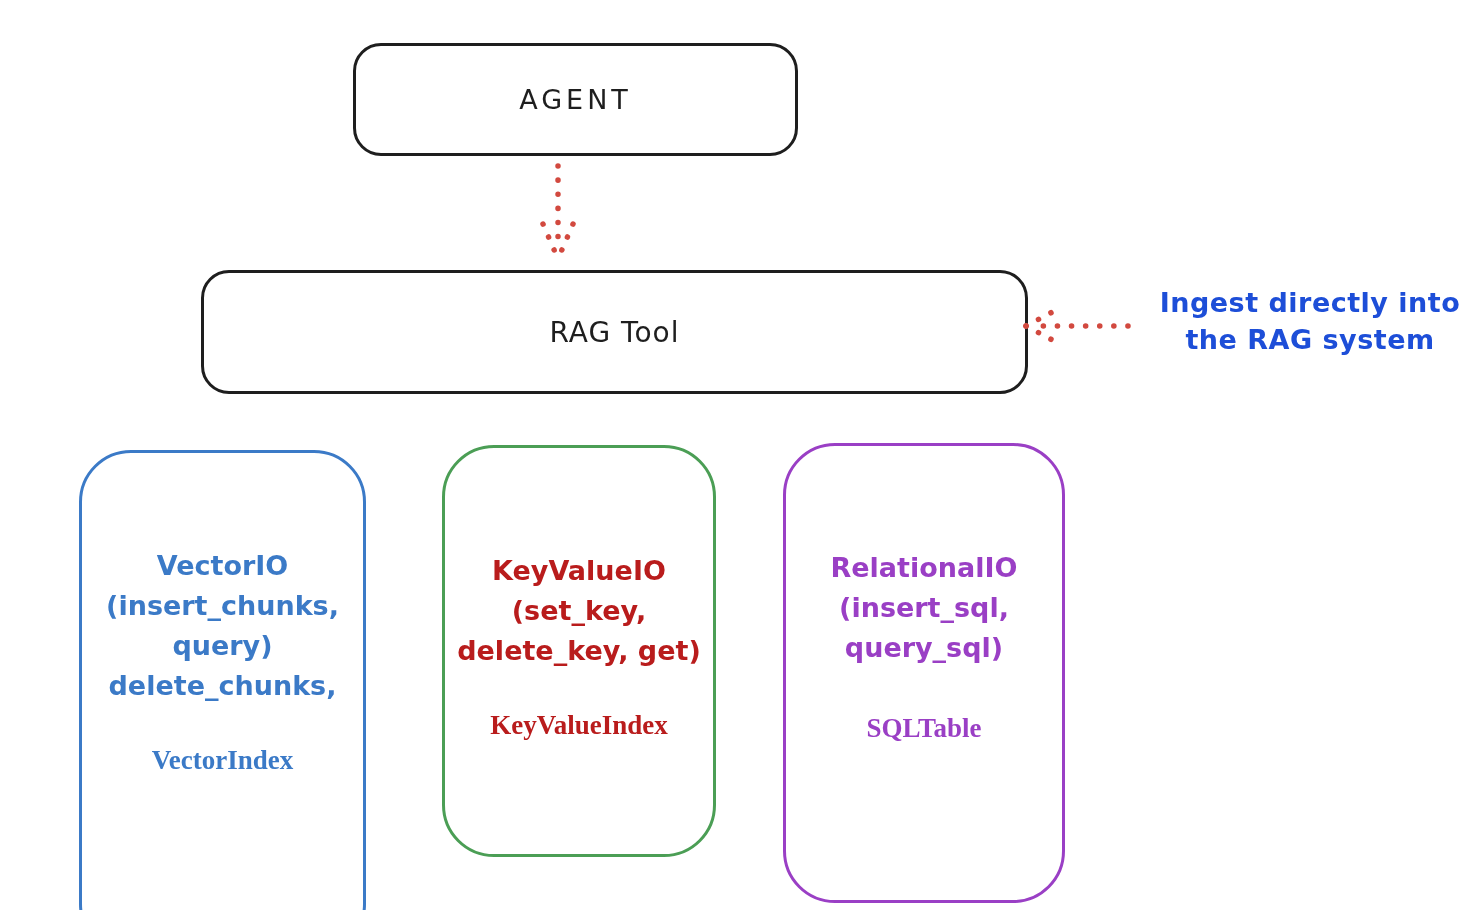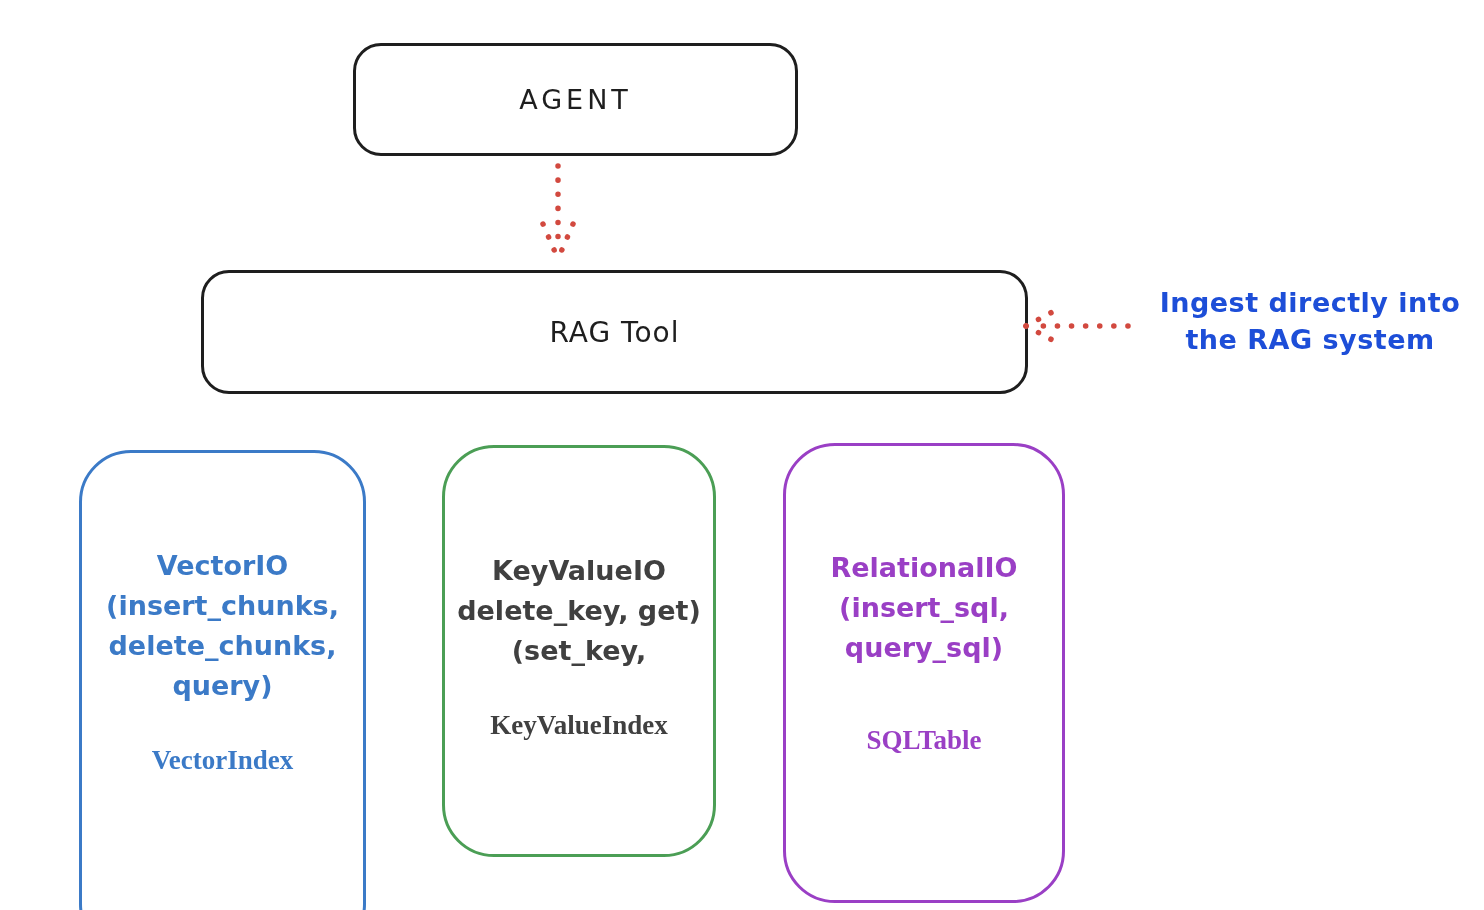--- a/index.html
+++ b/index.html
@@ -64,29 +64,29 @@
     line-height: 40px;
   }
   .backend .b-index { margin-top: 34px; font-family: Liberation Serif, serif; }
   .backend-vector {
     left: 79px;  top: 450px; width: 287px; height: 506px;
     border: 3.5px solid #3b7ac7; color: #3b7ac7;
     padding-top: 93px;
   }
   .backend-keyvalue {
     left: 442px; top: 445px; width: 274px; height: 412px;
-    border: 3.5px solid #4b9e55; color: #404040;
+    border: 3.5px solid #4b9e55; color: #b91c1c;
     padding-top: 103px;
   }
   .backend-relational {
     left: 783px; top: 443px; width: 282px; height: 460px;
     border: 3.5px solid #9a3fc5; color: #9a3fc5;
     padding-top: 102px;
   }
-  .backend-relational .b-index { margin-top: 52px; }
+  .backend-relational .b-index { margin-top: 40px; }
 </style>
 </head>
 <body>
 
 <div class="canvas">
 
   <div class="node node-agent">
     <span>AGENT</span>
   </div>
 
@@ -108,31 +108,31 @@
 
   <div class="annotation">
     <div>Ingest directly into</div>
     <div>the RAG system</div>
   </div>
 
   <div class="backend backend-vector">
     <div class="b-lines">
       <div>VectorIO</div>
       <div>(insert_chunks,</div>
+      <div>query)</div>
       <div>delete_chunks,</div>
-      <div>query)</div>
     </div>
     <div class="b-index">VectorIndex</div>
   </div>
 
   <div class="backend backend-keyvalue">
     <div class="b-lines">
       <div>KeyValueIO</div>
+      <div>(set_key,</div>
       <div>delete_key, get)</div>
-      <div>(set_key,</div>
     </div>
     <div class="b-index">KeyValueIndex</div>
   </div>
 
   <div class="backend backend-relational">
     <div class="b-lines">
       <div>RelationalIO</div>
       <div>(insert_sql,</div>
       <div>query_sql)</div>
     </div>

